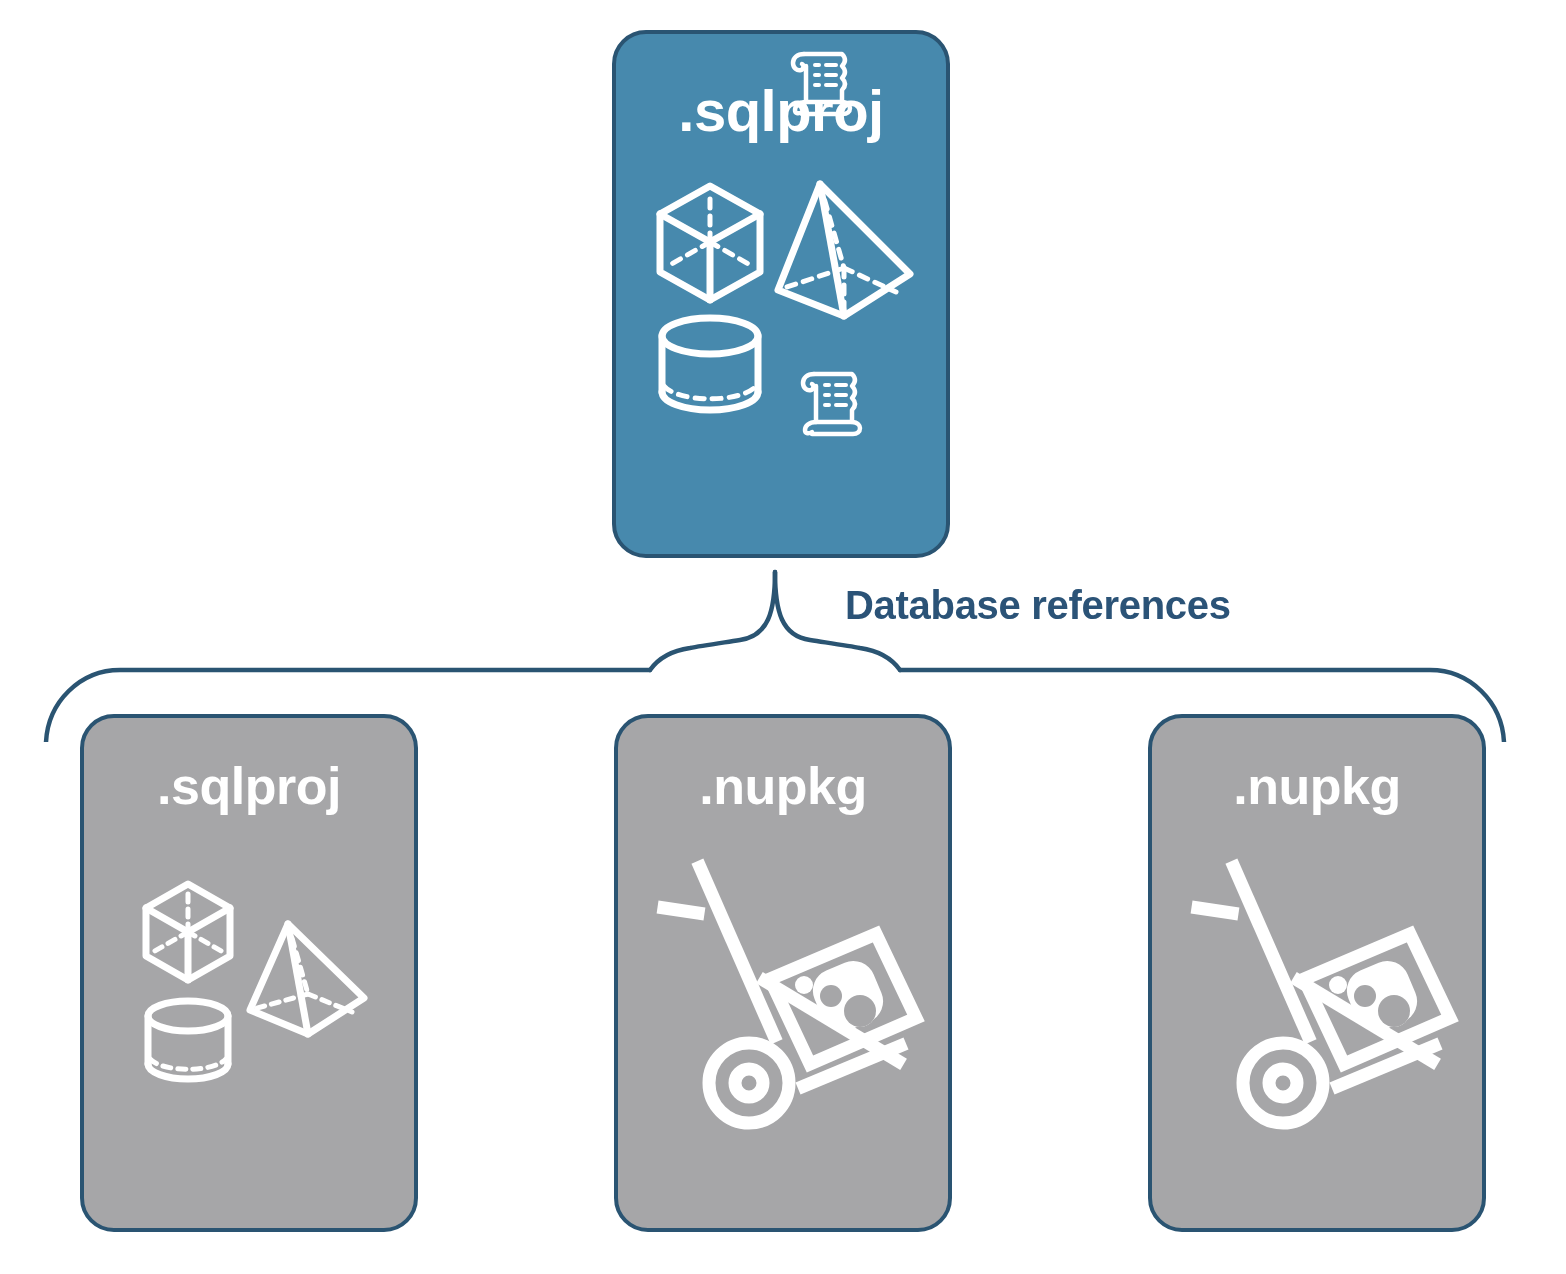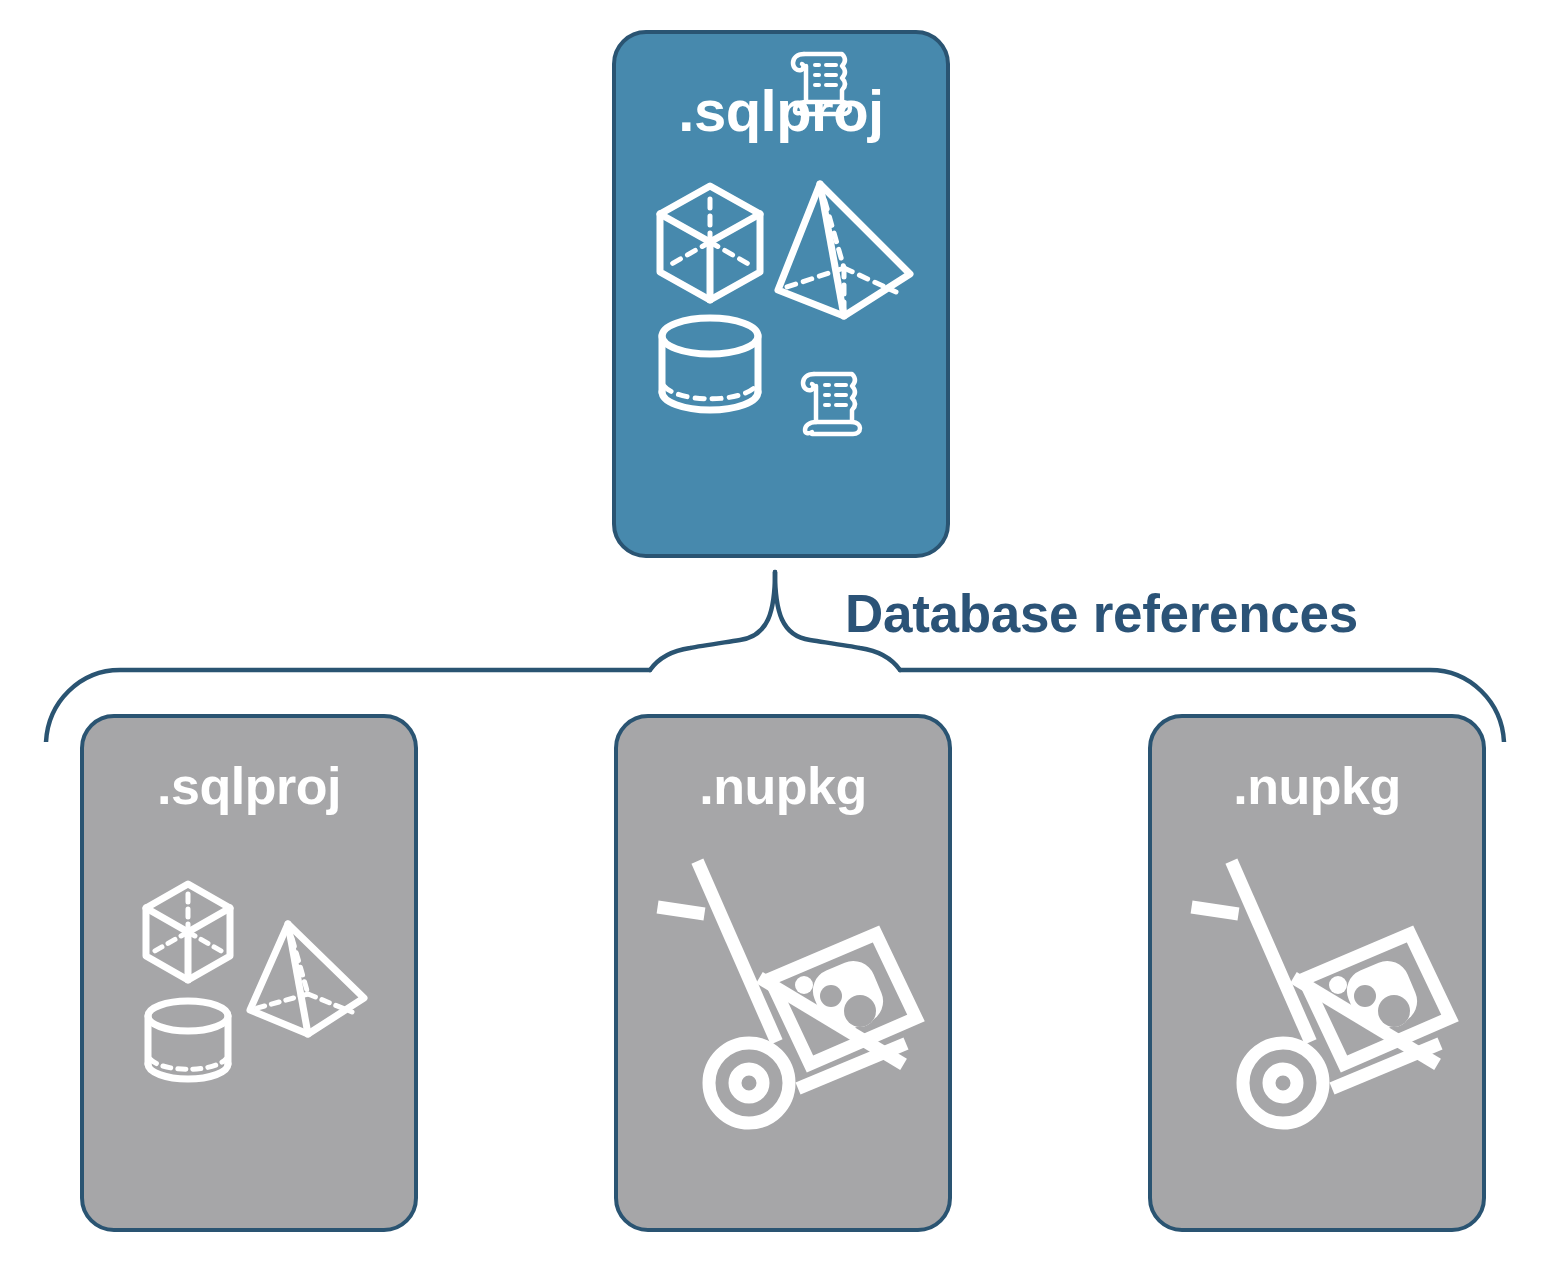--- a/index.html
+++ b/index.html
@@ -52,21 +52,21 @@
 
   #brace-layer {
     position: absolute;
     left: 0; top: 552px;
     width: 1566px; height: 190px;
   }
   #brace-label {
     position: absolute;
     left: 845px;
     top: 583px;
-    font-size: 53px;
+    font-size: 40px;
     font-weight: bold;
     color: #2b5377;
     letter-spacing: -0.3px;
     white-space: nowrap;
     user-select: none;
   }
 </style>
 </head>
 <body>
 

